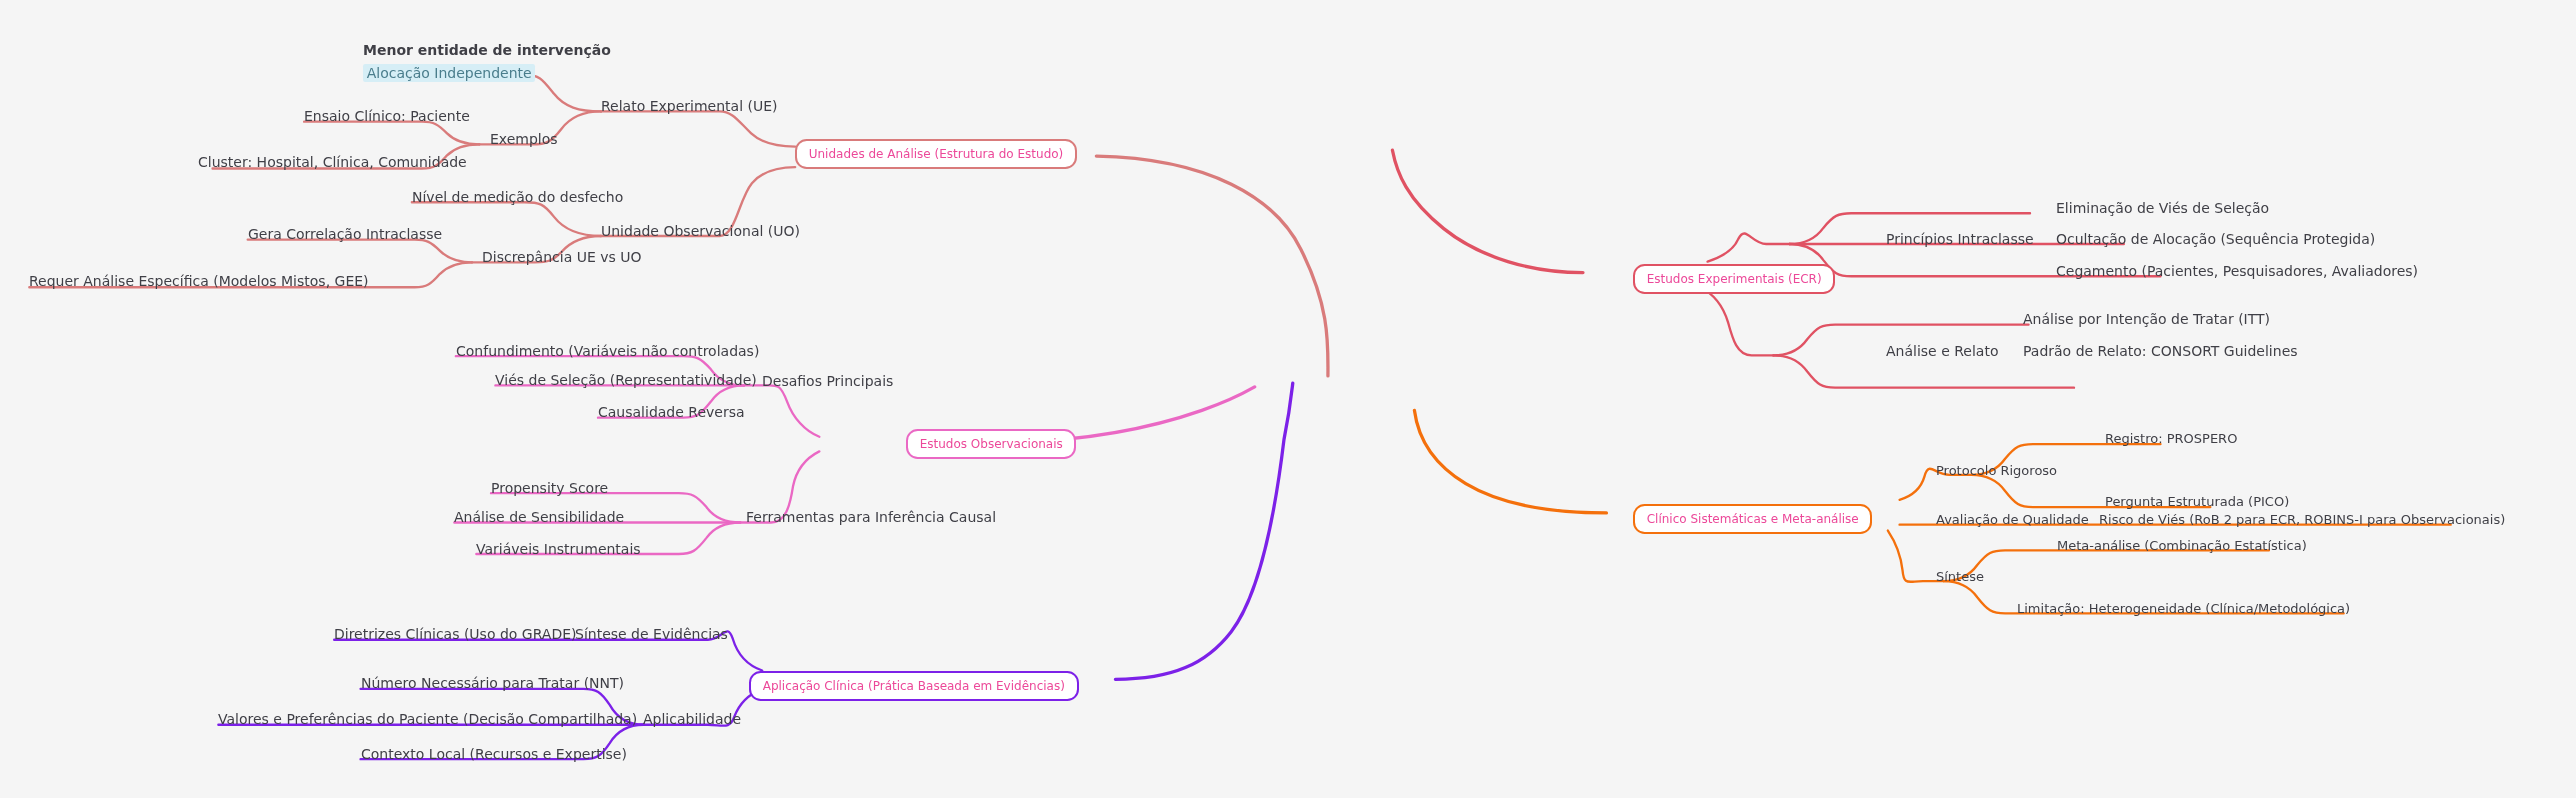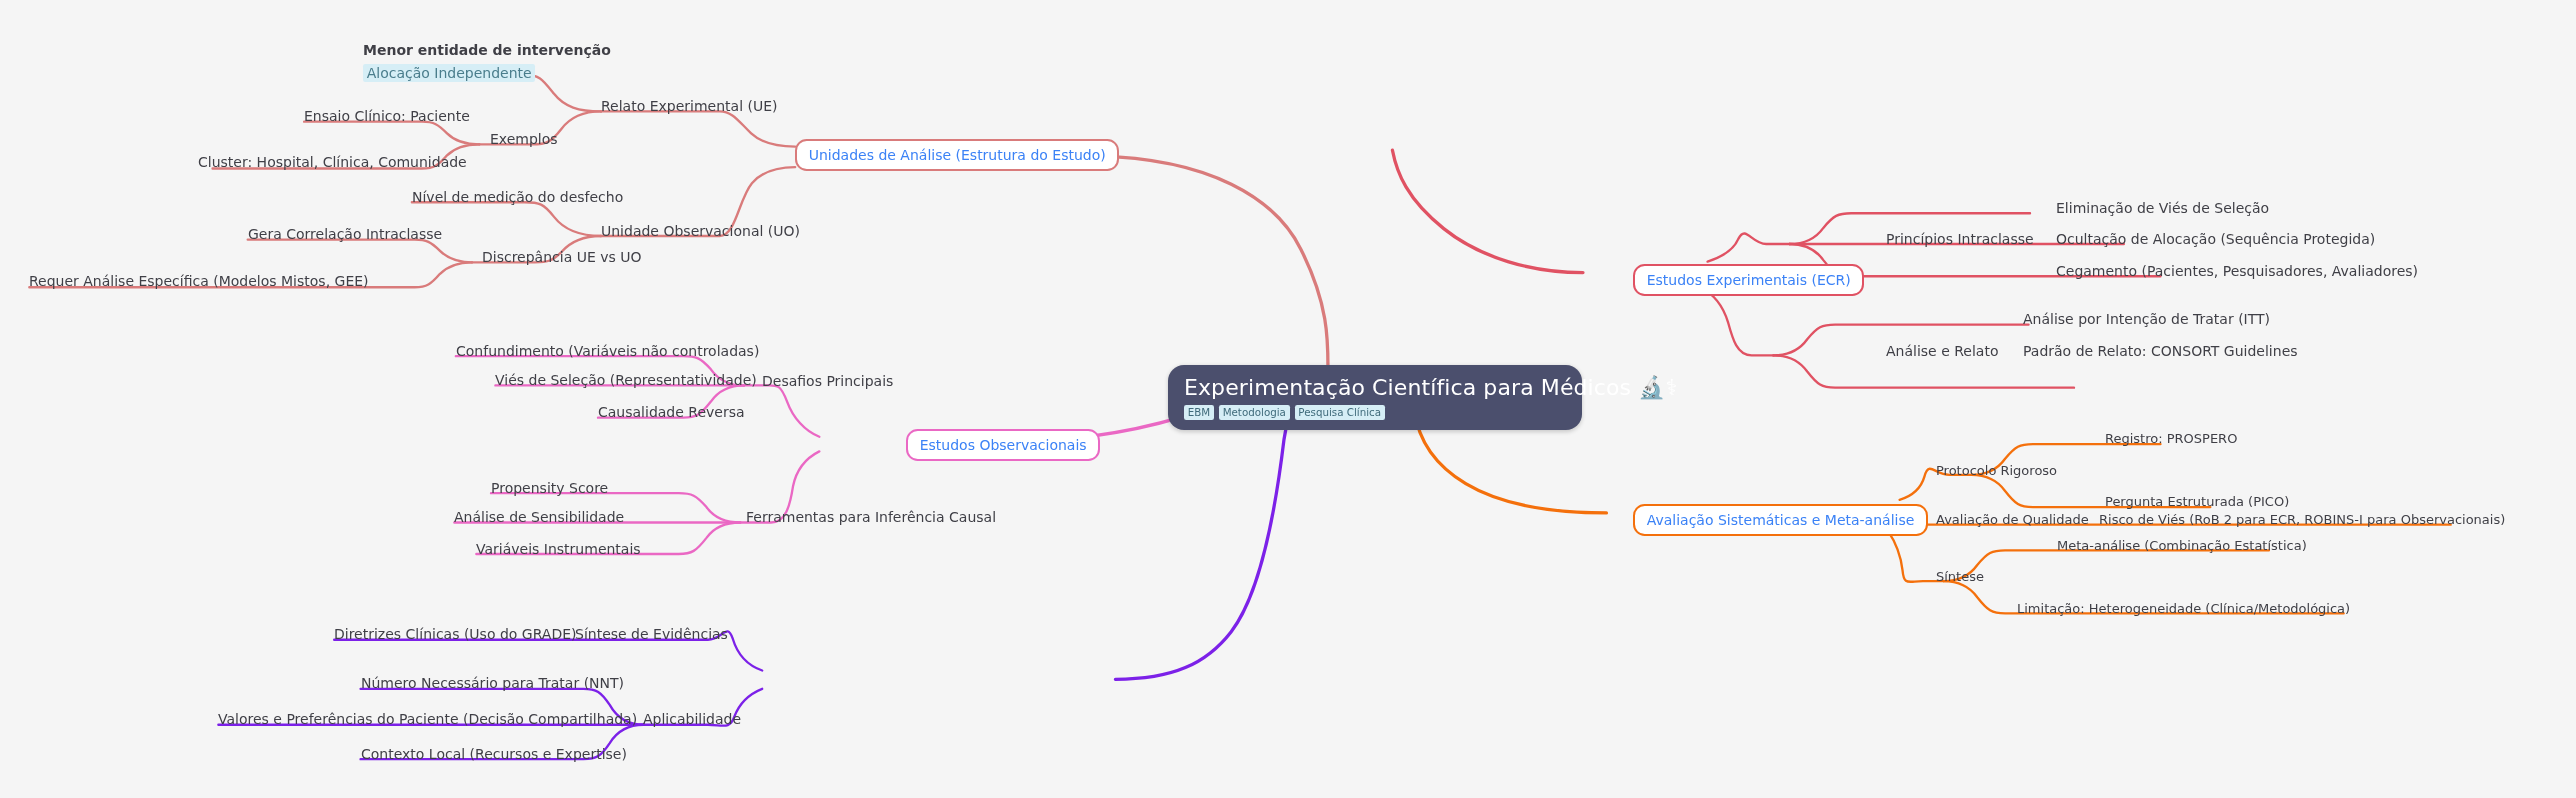--- a/index.html
+++ b/index.html
@@ -60,22 +60,22 @@
     padding: 1.5px 3.7px 2.2px 3.7px;
     line-height: 1.05;
     display: inline-block;
   }
   
   .boxed {
     background: #ffffff;
     border-radius: 11.7px;
     border: 2.2px solid #cccccc;
     padding: 6.6px 11.7px 7.3px 11.7px;
-    font-size: 14px;
-    color: #3b82f6;
+    font-size: 12px;
+    color: #ec4899;
   }
   .boxed.c-red     { border-color: #e05263; }
   .boxed.c-salmon  { border-color: #d97b7b; }
   .boxed.c-pink    { border-color: #ea68c4; }
   .boxed.c-purple  { border-color: #7c21e8; }
   .boxed.c-orange  { border-color: #f4700c; }
   
   .plain {
     font-size: 14px;
     color: #3f3f46;
@@ -179,28 +179,20 @@
 
     <path d="M 2690,648 C 2710,648 2726,640 2736,626 C 2750,609 2756,606 2774,606 L 2948,606" fill="none" stroke="#f4700c" stroke-width="3.2" stroke-linecap="round"></path>
 
     <path d="M 2690,648 C 2710,648 2726,656 2736,670 C 2750,688 2756,692 2774,692 L 3016,692" fill="none" stroke="#f4700c" stroke-width="3.2" stroke-linecap="round"></path>
 
     <path d="M 2652,793 C 2672,793 2688,785 2698,771 C 2712,754 2718,751 2736,751 L 3096,751" fill="none" stroke="#f4700c" stroke-width="3.2" stroke-linecap="round"></path>
 
     <path d="M 2652,793 C 2672,793 2688,801 2698,815 C 2712,833 2718,837 2736,837 L 3198,837" fill="none" stroke="#f4700c" stroke-width="3.2" stroke-linecap="round"></path>
   </svg>
 
-  <div class="node root" style="left:1168px; top:365px; width:414px;">
-    <span class="root-title">Experimentação Científica para Médicos 🔬⚕</span>
-    <span class="root-tags">
-      <span class="tag">EBM</span>
-      <span class="tag">Metodologia</span>
-      <span class="tag">Pesquisa Clínica</span>
-    </span>
-  </div>
 
   <div class="node boxed c-salmon" style="left:795px; top:139px;">
     <span>Unidades de Análise (Estrutura do Estudo)</span>
   </div>
 
   <div class="node plain" style="left:601px; top:99px;">
     <span>Relato Experimental (UE)</span>
   </div>
 
   <div class="node plain" style="left:363px; top:43px;font-weight:bold;">
@@ -267,20 +259,23 @@
   <div class="node plain" style="left:491px; top:481px;">
     <span>Propensity Score</span>
   </div>
   <div class="node plain" style="left:454px; top:510px;">
     <span>Análise de Sensibilidade</span>
   </div>
   <div class="node plain" style="left:476px; top:542px;">
     <span>Variáveis Instrumentais</span>
   </div>
 
+  <div class="node boxed c-purple" style="left:749px; top:671px;">
+    <span>Aplicação Clínica (Prática Baseada em Evidências)</span>
+  </div>
 
   <div class="node plain" style="left:575px; top:627px;">
     <span>Síntese de Evidências</span>
   </div>
   <div class="node plain" style="left:334px; top:627px;">
     <span>Diretrizes Clínicas (Uso do GRADE)</span>
   </div>
 
   <div class="node plain" style="left:643px; top:712px;">
     <span>Aplicabilidade</span>
@@ -319,21 +314,21 @@
   </div>
 
   <div class="node plain" style="left:2023px; top:312px;">
     <span>Análise por Intenção de Tratar (ITT)</span>
   </div>
   <div class="node plain" style="left:2023px; top:344px;">
     <span>Padrão de Relato: CONSORT Guidelines</span>
   </div>
 
   <div class="node boxed c-orange" style="left:1633px; top:504px;">
-    <span>Avaliação Sistemáticas e Meta-análise</span>
+    <span>Clínico Sistemáticas e Meta-análise</span>
   </div>
 
   <div class="node plain small" style="left:1936px; top:464px;">
     <span>Protocolo Rigoroso</span>
   </div>
 
   <div class="node plain small" style="left:2105px; top:432px;">
     <span>Registro: PROSPERO</span>
   </div>
   <div class="node plain small" style="left:2105px; top:495px;">

